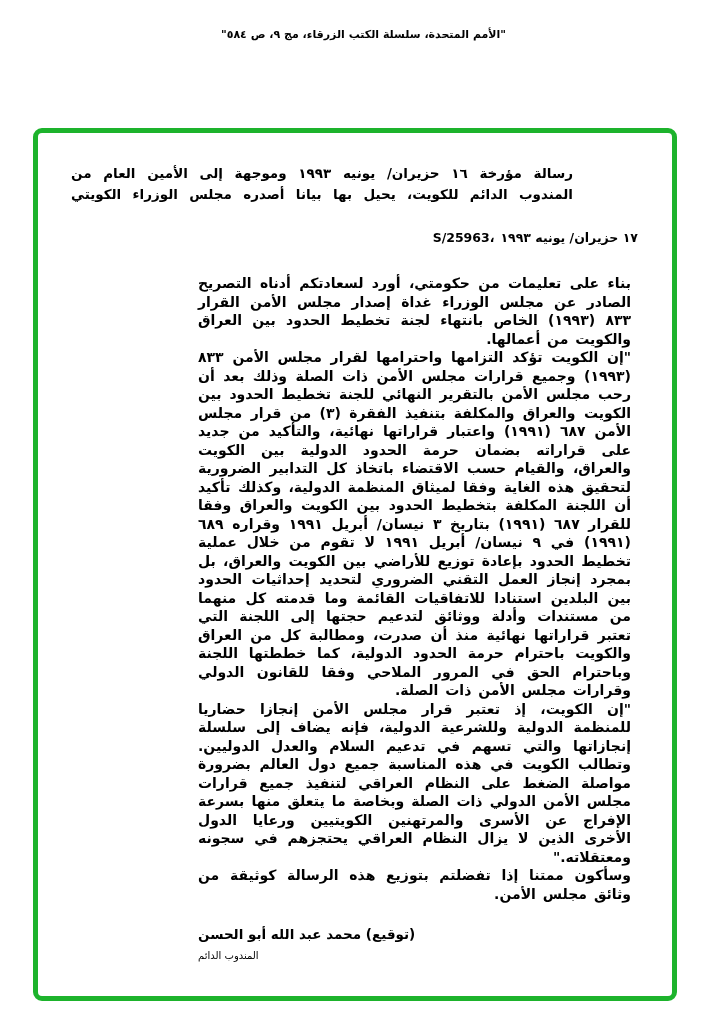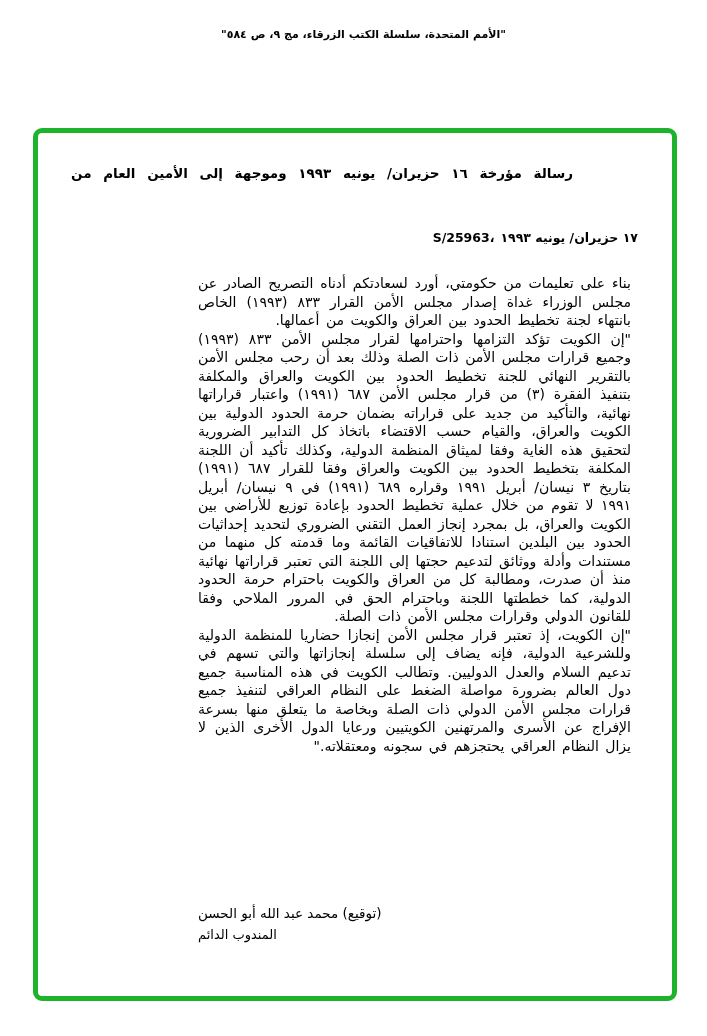--- a/index.html
+++ b/index.html
@@ -39,50 +39,52 @@
     direction:ltr;font-weight:bold;font-size:12.5px;line-height:17px;
     white-space:nowrap;
   }
   .docline .sym{margin-right:6px;}
   
   .letter-body{
     position:absolute;top:141px;right:41px;width:433px;
     direction:rtl;text-align:justify;
     font-size:14px;line-height:18.5px;word-spacing:2px;
   }
-  .letter-body p{margin:0;}
+  .letter-body p{margin:0;font-weight:bold;}
   
   .signature{
     position:absolute;top:770px;left:160px;
     direction:rtl;text-align:left;
   }
-  .sig-name{font-weight:normal;font-size:13.5px;line-height:21px;}
-  .sig-title{font-size:13px;line-height:21px;}
+  .sig-name{font-weight:bold;font-size:13.5px;line-height:21px;margin-top:21px;}
+  .sig-title{font-size:10px;line-height:21px;}
 </style>
 </head>
 <body>
 
 <div class="outer-header">
   <div class="h-source">"الأمم المتحدة، سلسلة الكتب الزرقاء، مج ٩، ص ٥٨٤"</div>
 </div>
 
 <div class="green-box">
 
   <div class="inner-title">
     <div class="title-line">رسالة مؤرخة ١٦ حزيران/ يونيه ١٩٩٣ وموجهة إلى الأمين العام من</div>
+    <div class="title-line">المندوب الدائم للكويت، يحيل بها بيانا أصدره مجلس الوزراء الكويتي</div>
   </div>
 
   <div class="docline">
     <span class="sym" dir="ltr">S/25963،</span><span dir="rtl">١٧ حزيران/ يونيه ١٩٩٣</span>
   </div>
 
   <div class="letter-body">
     <p>بناء على تعليمات من حكومتي، أورد لسعادتكم أدناه التصريح الصادر عن مجلس الوزراء غداة إصدار مجلس الأمن القرار ٨٣٣ (١٩٩٣) الخاص بانتهاء لجنة تخطيط الحدود بين العراق والكويت من أعمالها.</p>
     <p>"إن الكويت تؤكد التزامها واحترامها لقرار مجلس الأمن ٨٣٣ (١٩٩٣) وجميع قرارات مجلس الأمن ذات الصلة وذلك بعد أن رحب مجلس الأمن بالتقرير النهائي للجنة تخطيط الحدود بين الكويت والعراق والمكلفة بتنفيذ الفقرة (٣) من قرار مجلس الأمن ٦٨٧ (١٩٩١) واعتبار قراراتها نهائية، والتأكيد من جديد على قراراته بضمان حرمة الحدود الدولية بين الكويت والعراق، والقيام حسب الاقتضاء باتخاذ كل التدابير الضرورية لتحقيق هذه الغاية وفقا لميثاق المنظمة الدولية، وكذلك تأكيد أن اللجنة المكلفة بتخطيط الحدود بين الكويت والعراق وفقا للقرار ٦٨٧ (١٩٩١) بتاريخ ٣ نيسان/ أبريل ١٩٩١ وقراره ٦٨٩ (١٩٩١) في ٩ نيسان/ أبريل ١٩٩١ لا تقوم من خلال عملية تخطيط الحدود بإعادة توزيع للأراضي بين الكويت والعراق، بل بمجرد إنجاز العمل التقني الضروري لتحديد إحداثيات الحدود بين البلدين استنادا للاتفاقيات القائمة وما قدمته كل منهما من مستندات وأدلة ووثائق لتدعيم حجتها إلى اللجنة التي تعتبر قراراتها نهائية منذ أن صدرت، ومطالبة كل من العراق والكويت باحترام حرمة الحدود الدولية، كما خططتها اللجنة وباحترام الحق في المرور الملاحي وفقا للقانون الدولي وقرارات مجلس الأمن ذات الصلة.</p>
     <p>"إن الكويت، إذ تعتبر قرار مجلس الأمن إنجازا حضاريا للمنظمة الدولية وللشرعية الدولية، فإنه يضاف إلى سلسلة إنجازاتها والتي تسهم في تدعيم السلام والعدل الدوليين. وتطالب الكويت في هذه المناسبة جميع دول العالم بضرورة مواصلة الضغط على النظام العراقي لتنفيذ جميع قرارات مجلس الأمن الدولي ذات الصلة وبخاصة ما يتعلق منها بسرعة الإفراج عن الأسرى والمرتهنين الكويتيين ورعايا الدول الأخرى الذين لا يزال النظام العراقي يحتجزهم في سجونه ومعتقلاته."</p>
+    <p>وسأكون ممتنا إذا تفضلتم بتوزيع هذه الرسالة كوثيقة من وثائق مجلس الأمن.</p>
   </div>
 
   <div class="signature">
     <div class="sig-name">(توقيع) محمد عبد الله أبو الحسن</div>
     <div class="sig-title">المندوب الدائم</div>
   </div>
 
 </div>
 
 </body></html>

